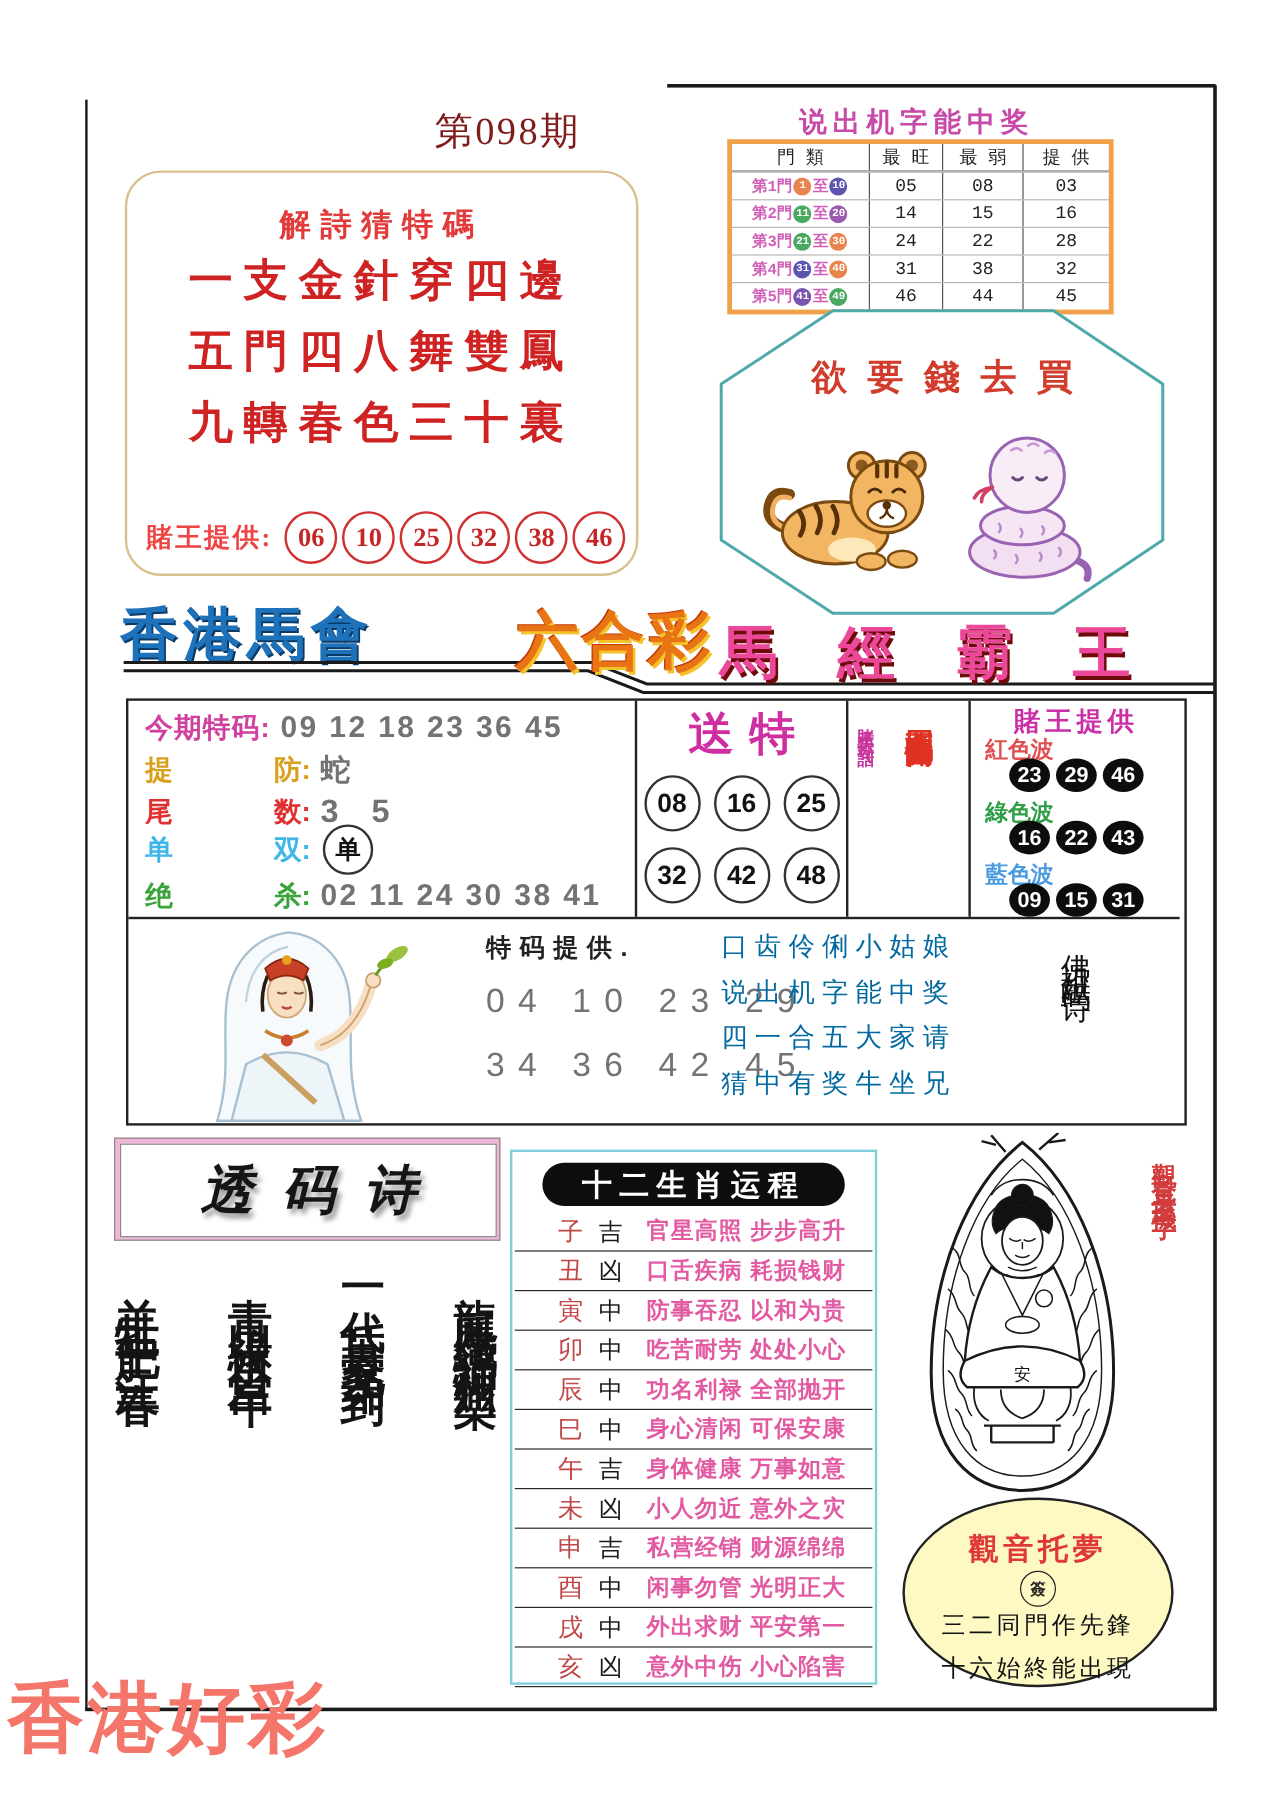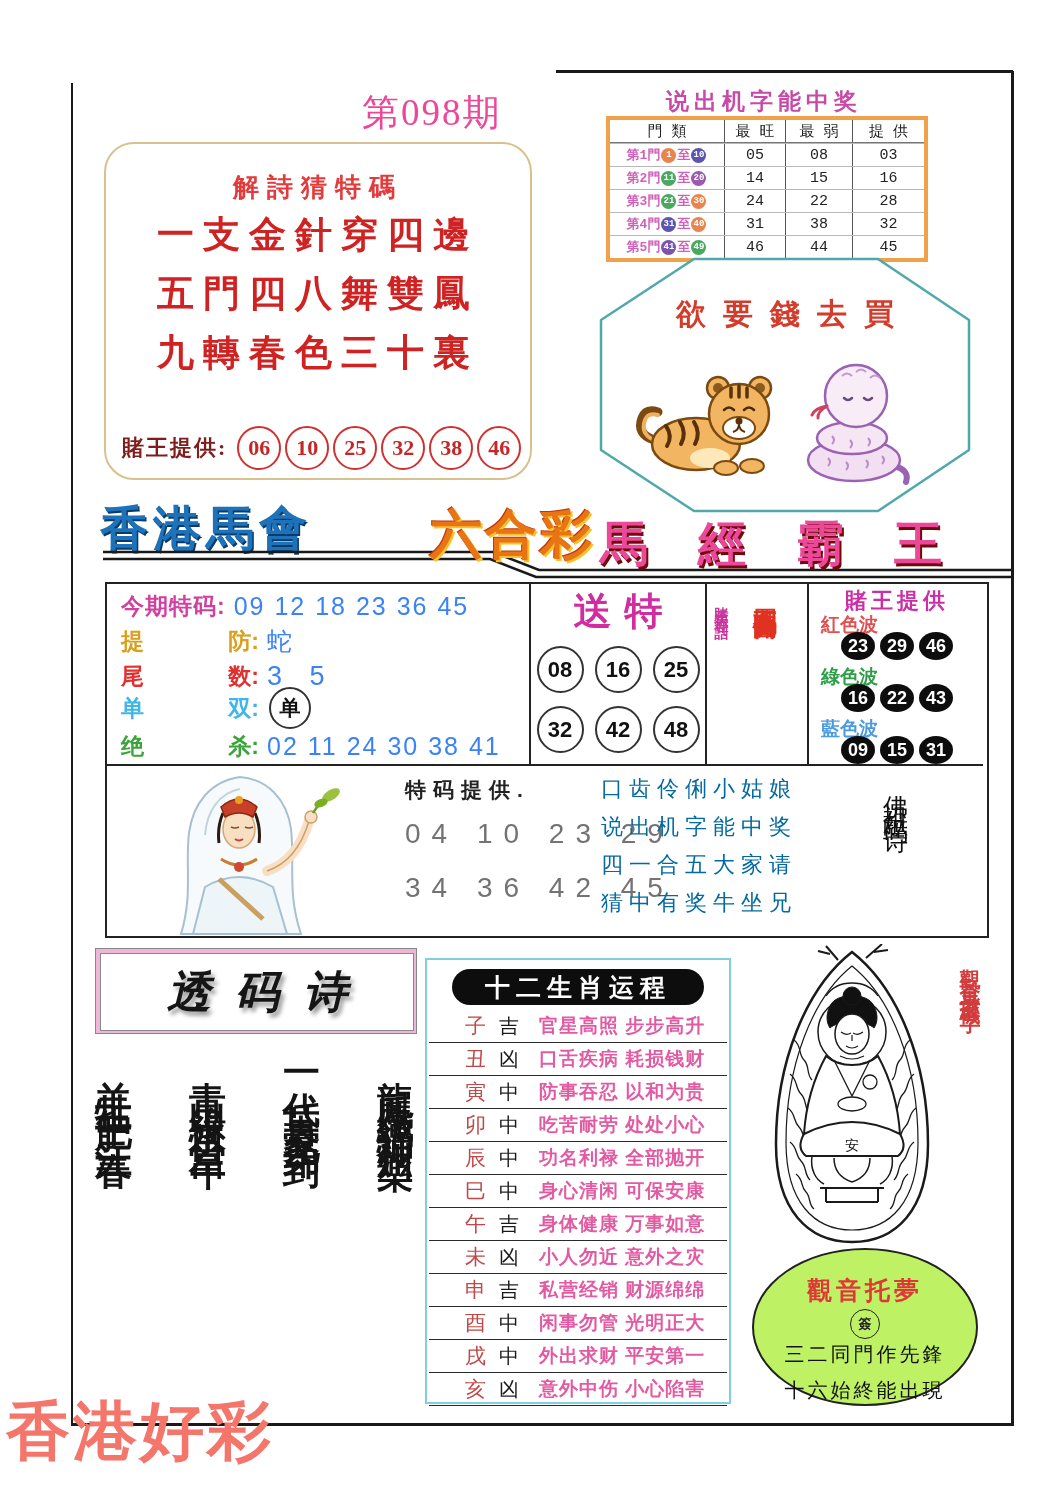--- a/index.html
+++ b/index.html
@@ -9,21 +9,21 @@
   .serif{font-family:"Liberation Serif", serif;}
   .frameline{position:absolute;background:#1a1a1a;}
   
   .poem-box{position:absolute;left:104px;top:142px;width:424px;height:334px;
             border:2px solid #d9c18f;border-radius:30px;}
   .pb-title{margin-top:26px;text-align:center;font-size:26px;font-weight:bold;
             color:#e23b3b;letter-spacing:8px;}
   .pb-line{height:59px;line-height:59px;text-align:center;font-size:37px;font-weight:bold;
            color:#cf2222;letter-spacing:9px;}
   .pb-bottom{position:absolute;left:16px;bottom:8px;display:flex;align-items:center;}
-  .pb-provider{font-size:22px;font-weight:bold;color:#7f1d1d;letter-spacing:2px;margin-right:6px;}
+  .pb-provider{font-size:22px;font-weight:bold;color:#ef4444;letter-spacing:2px;margin-right:6px;}
   .pb-circle{width:40px;height:40px;margin-left:4px;border:2px solid #d03030;border-radius:50%;
              color:#c52626;font-size:22px;font-weight:bold;display:flex;align-items:center;justify-content:center;}
   
   .gate-title{position:absolute;left:607px;top:86px;width:314px;text-align:center;
               font-size:23px;font-weight:bold;color:#c84aa8;letter-spacing:5px;}
   .gate-table{position:absolute;left:606px;top:116px;width:314px;border:4px solid #f0a24a;background:#fff;font-family:Liberation Mono, monospace;}
   .g-row{display:flex;height:22px;align-items:stretch;border-top:1px solid #b8b8b8;}
   .g-row.hdr{border-top:none;border-bottom:1px solid #777;}
   .g-c{display:flex;align-items:center;justify-content:center;font-size:15px;color:#222;}
   .g-c1{width:114px;}
@@ -44,21 +44,21 @@
   .bn-lottery{position:absolute;left:430px;top:500px;font-size:52px;font-weight:900;color:#e87414;
               letter-spacing:3px;text-shadow:2px 2px 0 #f6c22c,-1px -1px 0 #c03808;}
   .bn-brand{position:absolute;left:600px;top:512px;font-size:48px;font-weight:900;color:#ec4899;
             letter-spacing:50px;text-shadow:2px 3px 0 #6e0a0a;white-space:nowrap;}
   
   .main-panel{position:absolute;left:105px;top:582px;width:880px;height:352px;border:2px solid #222;background:#fff;}
   .mp-div{position:absolute;background:#222;}
   .il{position:absolute;left:14px;display:flex;align-items:center;height:32px;}
   .il-lab1{font-size:23px;font-weight:bold;letter-spacing:1px;}
   .il-lab2{width:138px;display:flex;justify-content:space-between;font-size:23px;font-weight:bold;}
-  .il-val{font-size:25px;font-weight:normal;color:#3b82f6;letter-spacing:2px;margin-left:8px;white-space:nowrap;}
+  .il-val{font-size:25px;font-weight:bold;color:#737373;letter-spacing:2px;margin-left:8px;white-space:nowrap;}
   .circle-val{width:38px;height:38px;border:2px solid #333;border-radius:50%;display:flex;align-items:center;
               justify-content:center;font-size:21px;font-weight:bold;color:#111;margin-left:10px;}
   .st-title{position:absolute;left:424px;top:2px;width:174px;text-align:center;font-size:38px;font-weight:900;
             color:#cf2da0;letter-spacing:13px;text-indent:13px;}
   .st-row{position:absolute;width:174px;display:flex;justify-content:center;gap:11px;}
   .st-circle{width:43px;height:43px;border:2px solid #333;border-radius:50%;background:#fff;display:flex;
              align-items:center;justify-content:center;font-size:22px;font-weight:bold;color:#111;}
   .ph-side{position:absolute;left:606px;top:12px;writing-mode:vertical-rl;font-size:14px;font-weight:bold;
            color:#c8359c;letter-spacing:3px;height:160px;}
   .ph-main{position:absolute;left:642px;top:6px;writing-mode:vertical-rl;font-size:24px;font-weight:900;
@@ -91,41 +91,41 @@
            font-size:25px;font-weight:bold;letter-spacing:6px;display:flex;align-items:center;justify-content:center;}
   .zo-row{height:32px;display:flex;align-items:center;padding-left:36px;border-bottom:1.5px solid #2a2a2a;
           margin:0 2px;}
   .zo-branch{width:26px;color:#c04848;font-size:21px;}
   .zo-luck{width:34px;color:#1a1a1a;font-size:20px;margin-left:8px;}
   .zo-fortune{color:#e25ba2;font-size:19px;font-weight:bold;letter-spacing:1px;margin-left:6px;white-space:nowrap;}
   
   .gy-note{position:absolute;left:956px;top:952px;writing-mode:vertical-rl;font-size:21px;font-weight:bold;
            color:#d23c3c;letter-spacing:7px;height:230px;}
   .dream-ellipse{position:absolute;left:752px;top:1248px;width:226px;height:158px;border:2px solid #222;
-                 border-radius:50%;background:#bef264;text-align:center;box-sizing:border-box;}
+                 border-radius:50%;background:#fef9c3;text-align:center;box-sizing:border-box;}
   .de-title{margin-top:24px;font-size:25px;font-weight:bold;color:#e03838;letter-spacing:4px;}
   .de-seal{margin:2px auto;width:28px;height:28px;border:1.5px solid #222;border-radius:50%;font-size:13px;
            display:flex;align-items:center;justify-content:center;color:#222;font-weight:bold;}
   .de-line{font-size:20px;color:#111;letter-spacing:3px;}
   .de-line+.de-line{margin-top:9px;}
   
   .footer-brand{position:absolute;left:6px;top:1388px;display:flex;gap:42px;color:#f4766b;font-weight:900;
                 font-size:64px;letter-spacing:3px;white-space:nowrap;}
 </style>
 </head>
 <body>
 
 <div id="page">
 
   <div class="frameline" style="left:71px;top:83px;width:2px;height:1342px;"></div>
   <div class="frameline" style="left:1011px;top:71px;width:3px;height:1354px;"></div>
   <div class="frameline" style="left:556px;top:70px;width:457px;height:3px;"></div>
   <div class="frameline" style="left:71px;top:1423px;width:943px;height:3px;"></div>
 
-  <div class="abs serif" style="left:362px;top:88px;font-size:37px;letter-spacing:2px;color:#ec4899;">第098期</div>
+  <div class="abs serif" style="left:362px;top:88px;font-size:32px;letter-spacing:2px;color:#7f1d1d;">第098期</div>
 
   <div class="poem-box serif">
     <div class="pb-title">解詩猜特碼</div>
     <div class="pb-line">一支金針穿四邊</div>
     <div class="pb-line">五門四八舞雙鳳</div>
     <div class="pb-line">九轉春色三十裏</div>
     <div class="pb-bottom">
       <span class="pb-provider">賭王提供:</span>
       <span class="pb-circle">06</span>
       <span class="pb-circle">10</span>

